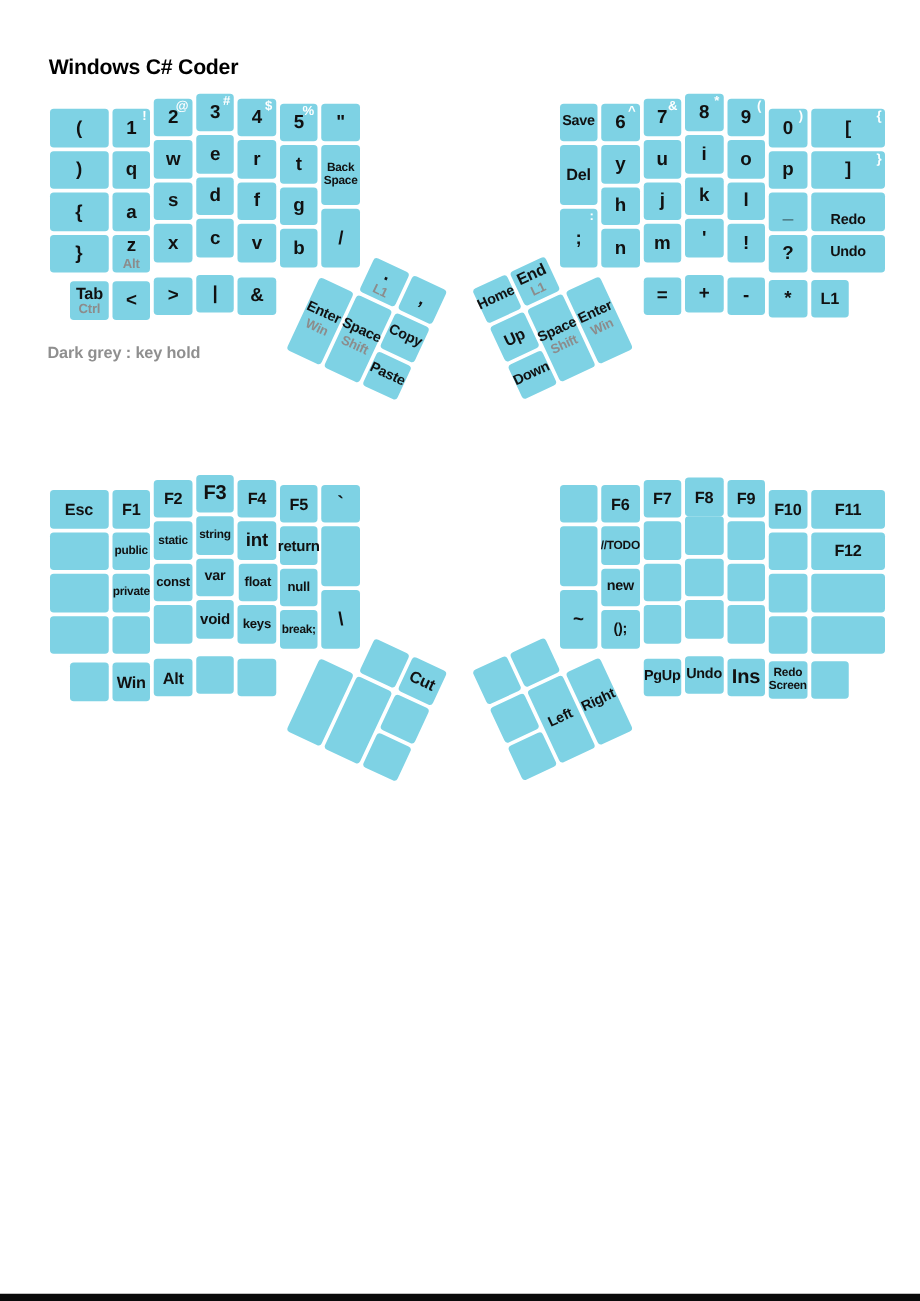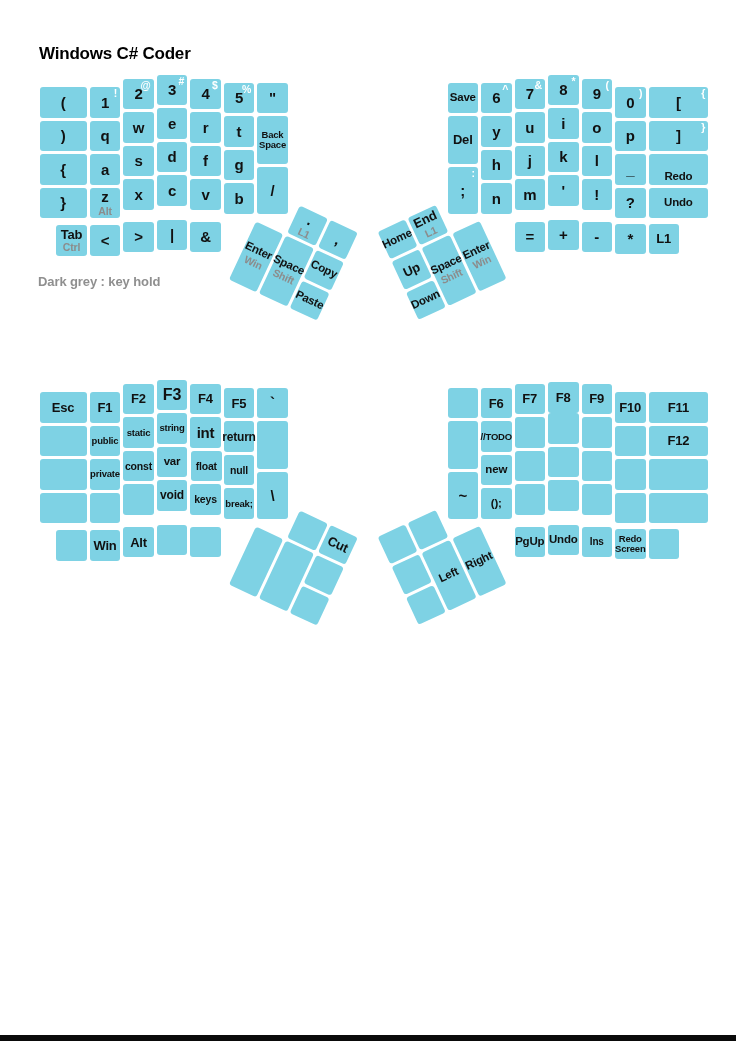--- a/index.html
+++ b/index.html
@@ -434,21 +434,21 @@
         <div class="key" style="left: 135.5px; top: 106.188px; width: 30.5px; height: 30.5px;"></div>
         <div class="key" style="left: 169px; top: 114.562px; width: 30.5px; height: 30.5px;"></div>
         <div class="key" style="left: 202.5px; top: 114.562px; width: 59.8125px; height: 30.5px;"></div>
         <div class="key" style="left: 68.5px; top: 148.9px; width: 30.5px; height: 30.5px;">
           <span class="tap" style="font-size: 11.5px;">PgUp</span>
         </div>
         <div class="key" style="left: 102px; top: 146.555px; width: 30.5px; height: 30.5px;">
           <span class="tap" style="font-size: 11.5px;">Undo</span>
         </div>
         <div class="key" style="left: 135.5px; top: 148.9px; width: 30.5px; height: 30.5px;">
-          <span class="tap" style="font-size: 10px;">Ins</span>
+          <span class="tap" style="font-size: 16px;">Ins</span>
         </div>
         <div class="key" style="left: 169px; top: 150.575px; width: 30.5px; height: 30.5px;">
           <span class="tap wrap" style="font-size: 9.5px;">Redo Screen</span>
         </div>
         <div class="key" style="left: 202.5px; top: 150.575px; width: 30.5px; height: 30.5px;"></div>
       </div>
     <div class="cluster cluster-left">
         <div class="key" style="left: 35px; top: 1.5px; width: 30.5px; height: 30.5px;"></div>
         <div class="key" style="left: 68.5px; top: 1.5px; width: 30.5px; height: 30.5px;">
           <span class="tap" style="font-size: 13px;">Cut</span>

